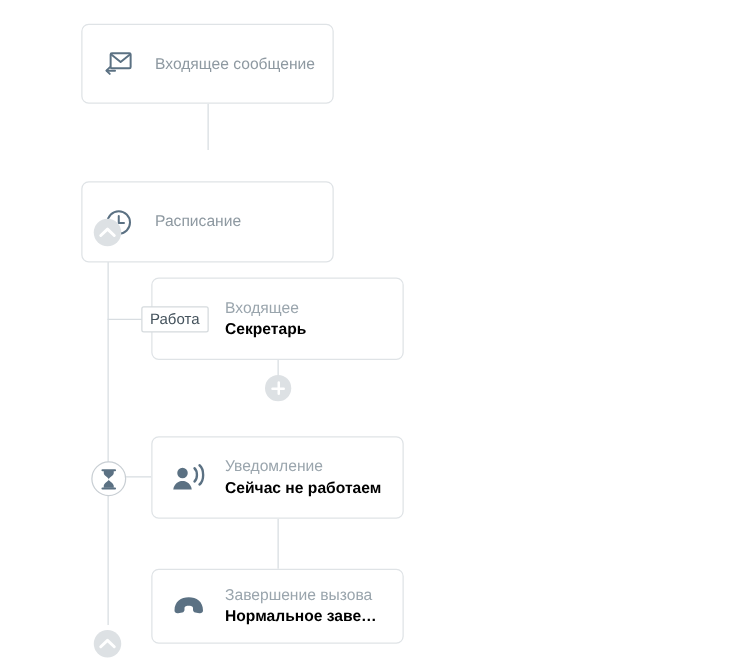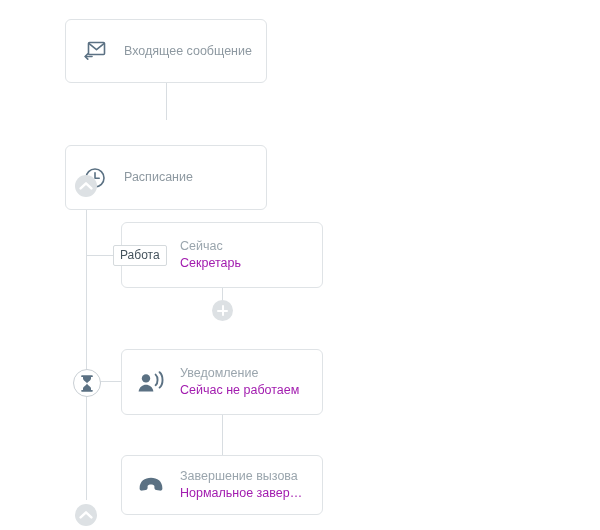--- a/index.html
+++ b/index.html
@@ -42,22 +42,22 @@
   }
   .node-label{
     font-size:12.5px;
     color:#9aa5ad;
     white-space:nowrap;
     overflow:hidden;
     text-overflow:ellipsis;
   }
   .node-value{
     font-size:12.5px;
-    font-weight:normal;
-    color:#a21caf;
+    font-weight:bold;
+    color:#000000;
     white-space:nowrap;
     overflow:hidden;
     text-overflow:ellipsis;
     max-width:150px;
     text-align:center;
   }
   .single .node-label{font-size:12.5px;color:#8e99a1;}
 
   
   .chev{
@@ -152,21 +152,21 @@
   <div class="node" style="left:109px;top:222px;width:202px;height:66px;">
     <div class="node-icon">
       <svg width="26" height="22" viewBox="0 0 26 22" aria-hidden="true">
         <rect x="1" y="2" width="24" height="18" rx="2.5" fill="#5b7183"></rect>
         <circle cx="9.5" cy="9" r="3.1" fill="#ffffff"></circle>
         <path d="M3.8 18.2 c0.6 -3.4 3 -4.9 5.7 -4.9 c2.7 0 5.1 1.5 5.7 4.9 z" fill="#ffffff"></path>
         <path d="M18.3 5.6 c2.8 1.6 2.8 9.2 0 10.8" stroke="#ffffff" stroke-width="2.1" fill="none" stroke-linecap="round"></path>
       </svg>
     </div>
     <div class="node-text">
-      <div class="node-label">Сейчас</div>
+      <div class="node-label">Входящее</div>
       <div class="node-value">Секретарь</div>
     </div>
   </div>
 
   <div class="node" style="left:109px;top:349px;width:202px;height:66px;">
     <div class="node-icon">
       <svg width="28" height="22" viewBox="0 0 28 22" aria-hidden="true">
         <circle cx="9" cy="7.4" r="4.2" fill="#5b7183"></circle>
         <path d="M1.6 20.5 c0.8 -4.6 4 -6.7 7.4 -6.7 c3.4 0 6.6 2.1 7.4 6.7 z" fill="#5b7183"></path>
         <path d="M18.6 3.6 c2.6 2.3 2.6 8.3 0 10.6" stroke="#5b7183" stroke-width="1.9" fill="none" stroke-linecap="round"></path>

